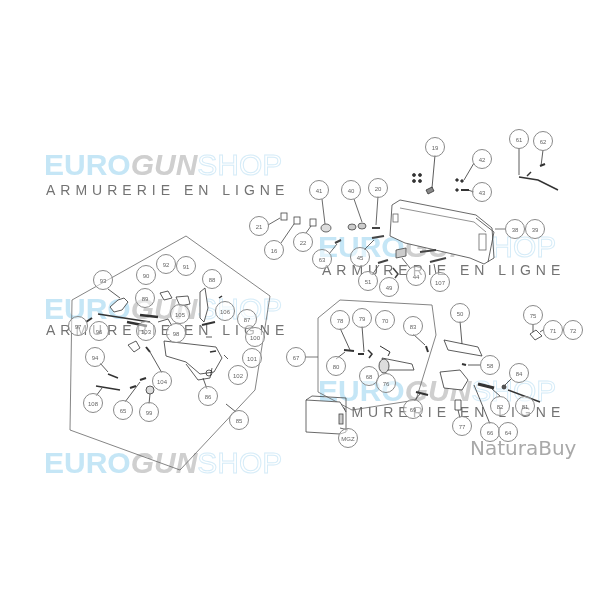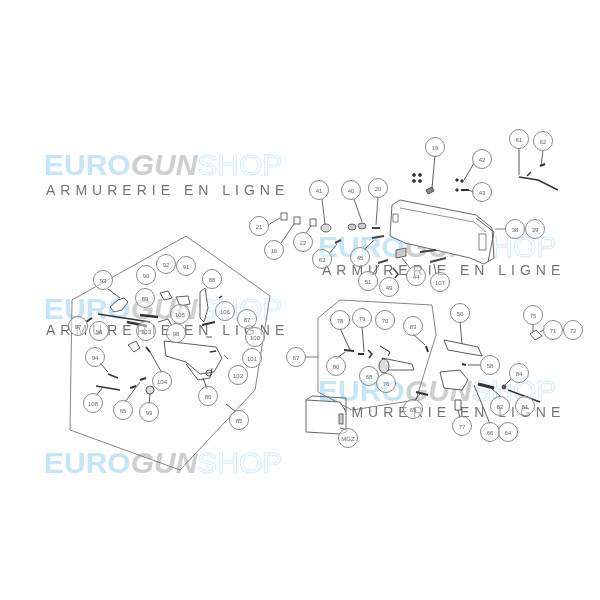--- a/index.html
+++ b/index.html
@@ -245,13 +245,14 @@
     <div class="lbl" style="left:573px;top:330px">72</div>
     <div class="lbl" style="left:490px;top:365px">58</div>
     <div class="lbl" style="left:519px;top:373px">84</div>
     <div class="lbl" style="left:500px;top:406px">82</div>
     <div class="lbl" style="left:525px;top:406px">81</div>
     <div class="lbl" style="left:462px;top:426px">77</div>
     <div class="lbl" style="left:490px;top:432px">66</div>
     <div class="lbl" style="left:508px;top:432px">64</div>
   </div>
 
+  <div class="natura" style="left:470px; top:436px;">NaturaBuy</div>
 </div>
 
 </body></html>

